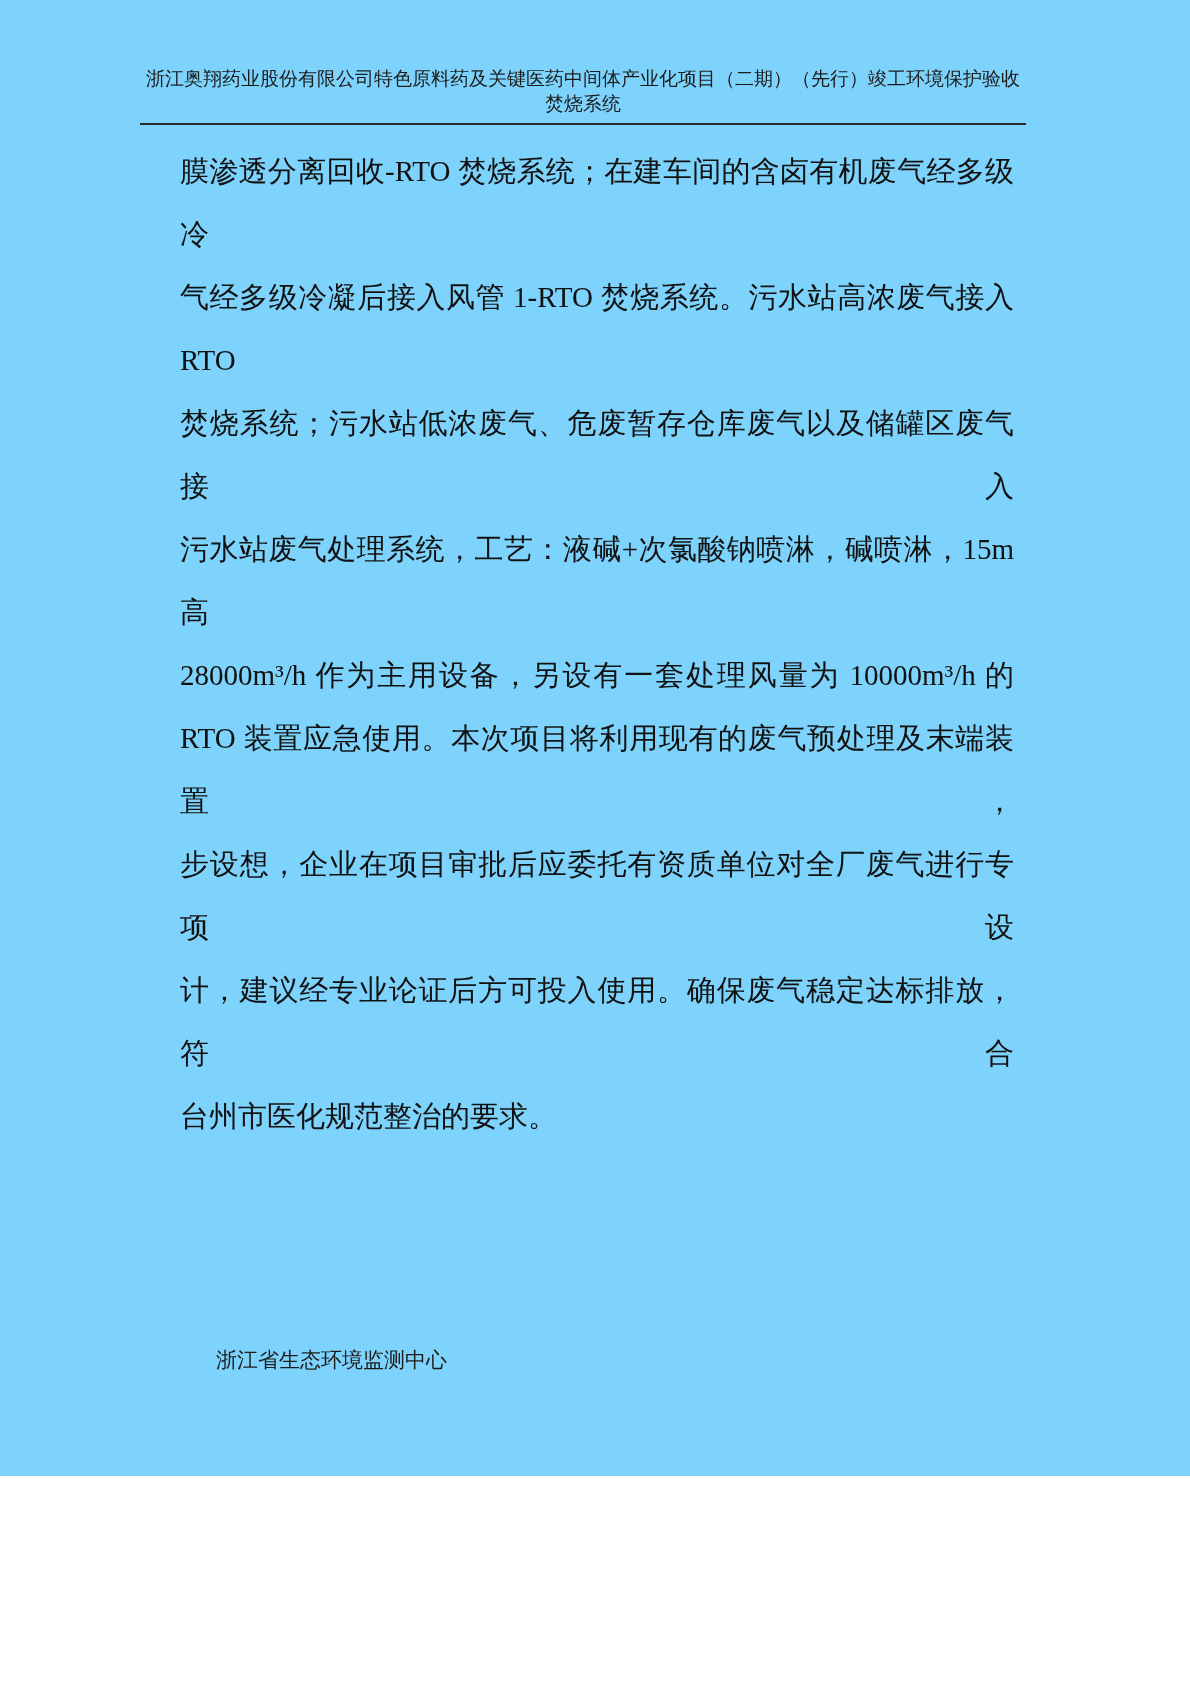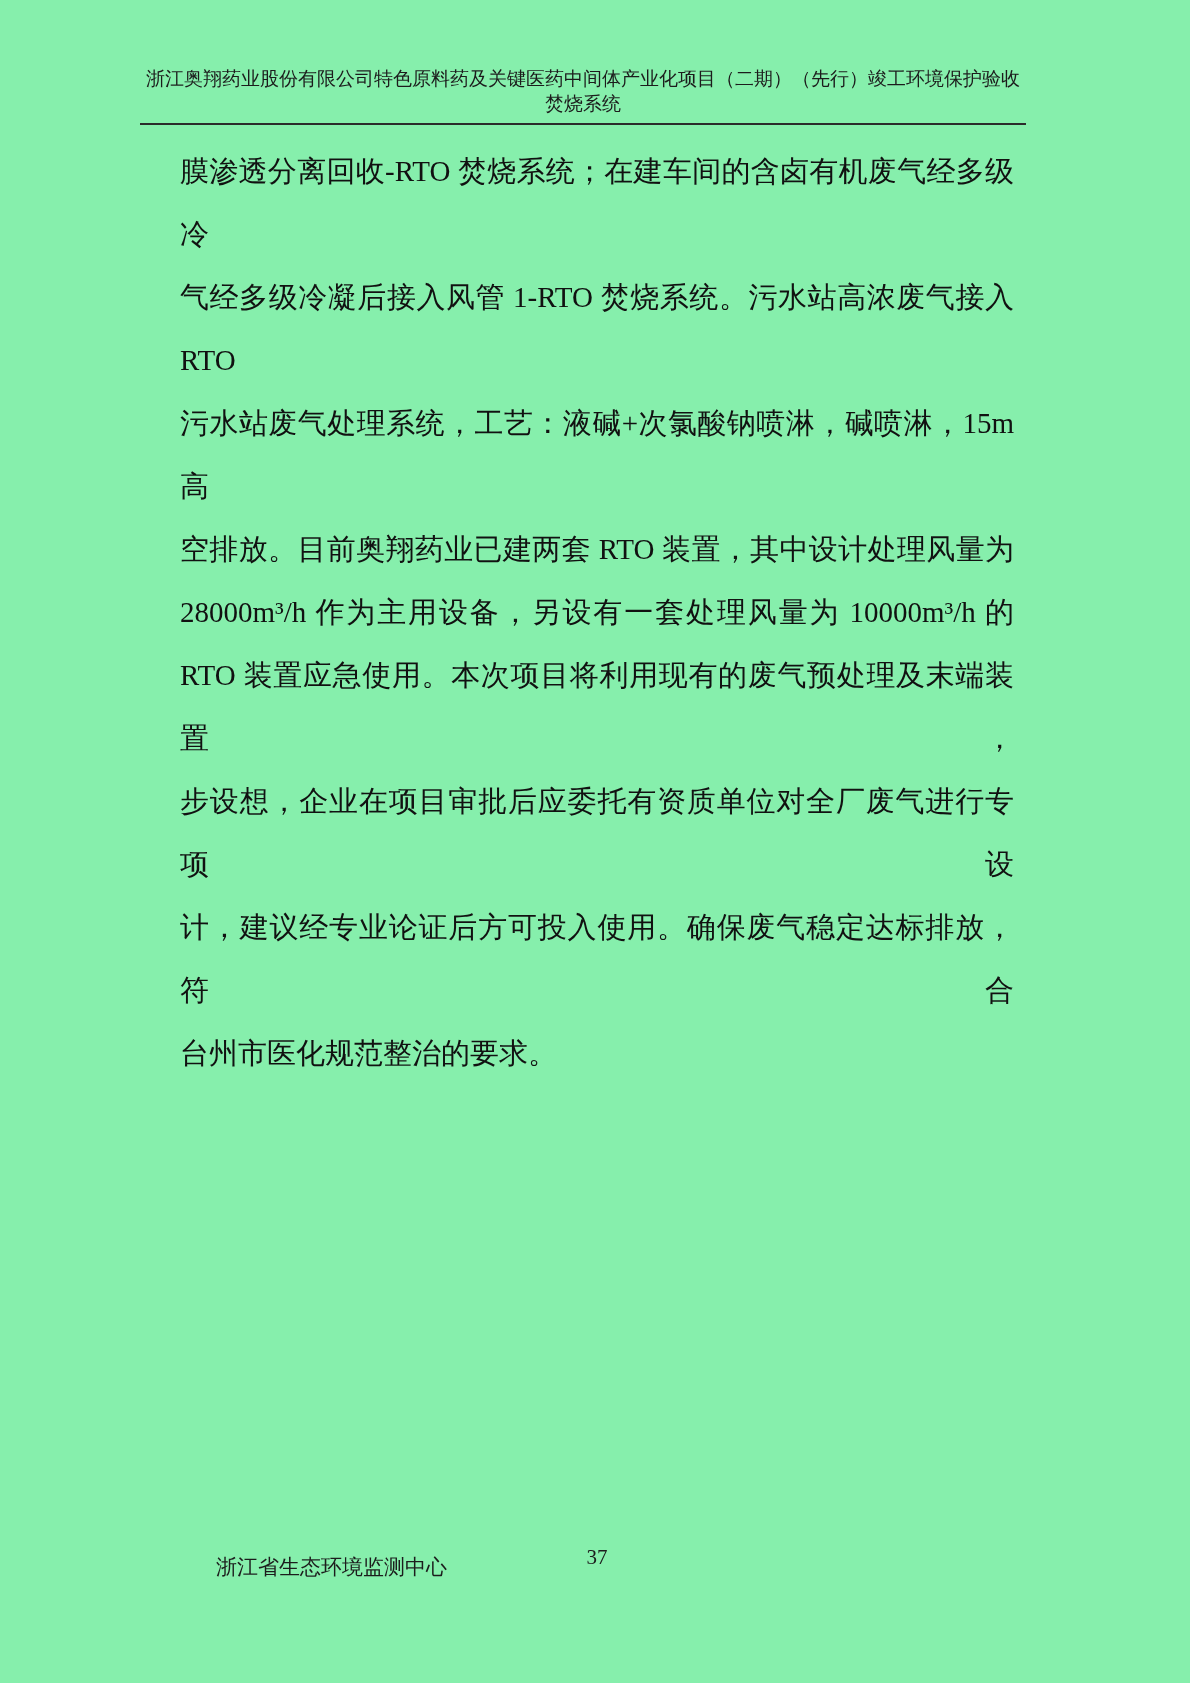--- a/index.html
+++ b/index.html
@@ -1,21 +1,21 @@
 <!DOCTYPE html>
 <html><head>
 <meta charset="utf-8">
 <style>
   * { margin: 0; padding: 0; box-sizing: border-box; }
   html, body { background: #ffffff; }
   .page {
     position: relative;
     width: 1190px;
-    height: 1683px;
-    background: #86efac;
+    height: 1476px;
+    background: #7dd3fc;
     color: #141414;
     font-family: "Liberation Serif", "DejaVu Serif", serif;
     overflow: hidden;
     margin: 0 auto;
   }
   .doc-header {
     position: absolute;
     top: 66px;
     left: 140px;
     width: 886px;
@@ -83,29 +83,28 @@
       <div>浙江奥翔药业股份有限公司特色原料药及关键医药中间体产业化项目（二期）（先行）竣工环境保护验收</div>
       <div>焚烧系统</div>
     </div>
     <hr class="header-rule">
   </header>
 
   <main class="doc-body">
     <div class="paragraph">
       <div class="line">膜渗透分离回收-RTO 焚烧系统；在建车间的含卤有机废气经多级冷</div>
       <div class="line">气经多级冷凝后接入风管 1-RTO 焚烧系统。污水站高浓废气接入 RTO</div>
+      <div class="line">焚烧系统；污水站低浓废气、危废暂存仓库废气以及储罐区废气接入</div>
       <div class="line">污水站废气处理系统，工艺：液碱+次氯酸钠喷淋，碱喷淋，15m 高</div>
-      <div class="line">空排放。目前奥翔药业已建两套 RTO 装置，其中设计处理风量为</div>
       <div class="line">28000m³/h 作为主用设备，另设有一套处理风量为 10000m³/h 的</div>
       <div class="line">RTO 装置应急使用。本次项目将利用现有的废气预处理及末端装置，</div>
       <div class="line">步设想，企业在项目审批后应委托有资质单位对全厂废气进行专项设</div>
       <div class="line">计，建议经专业论证后方可投入使用。确保废气稳定达标排放，符合</div>
       <div class="line para-end">台州市医化规范整治的要求。</div>
     </div>
 
   </main>
 
   <footer class="doc-footer">
-    <span class="footer-page">37</span>
     <span class="footer-org">浙江省生态环境监测中心</span>
   </footer>
 
 </div>
 
 </body></html>

